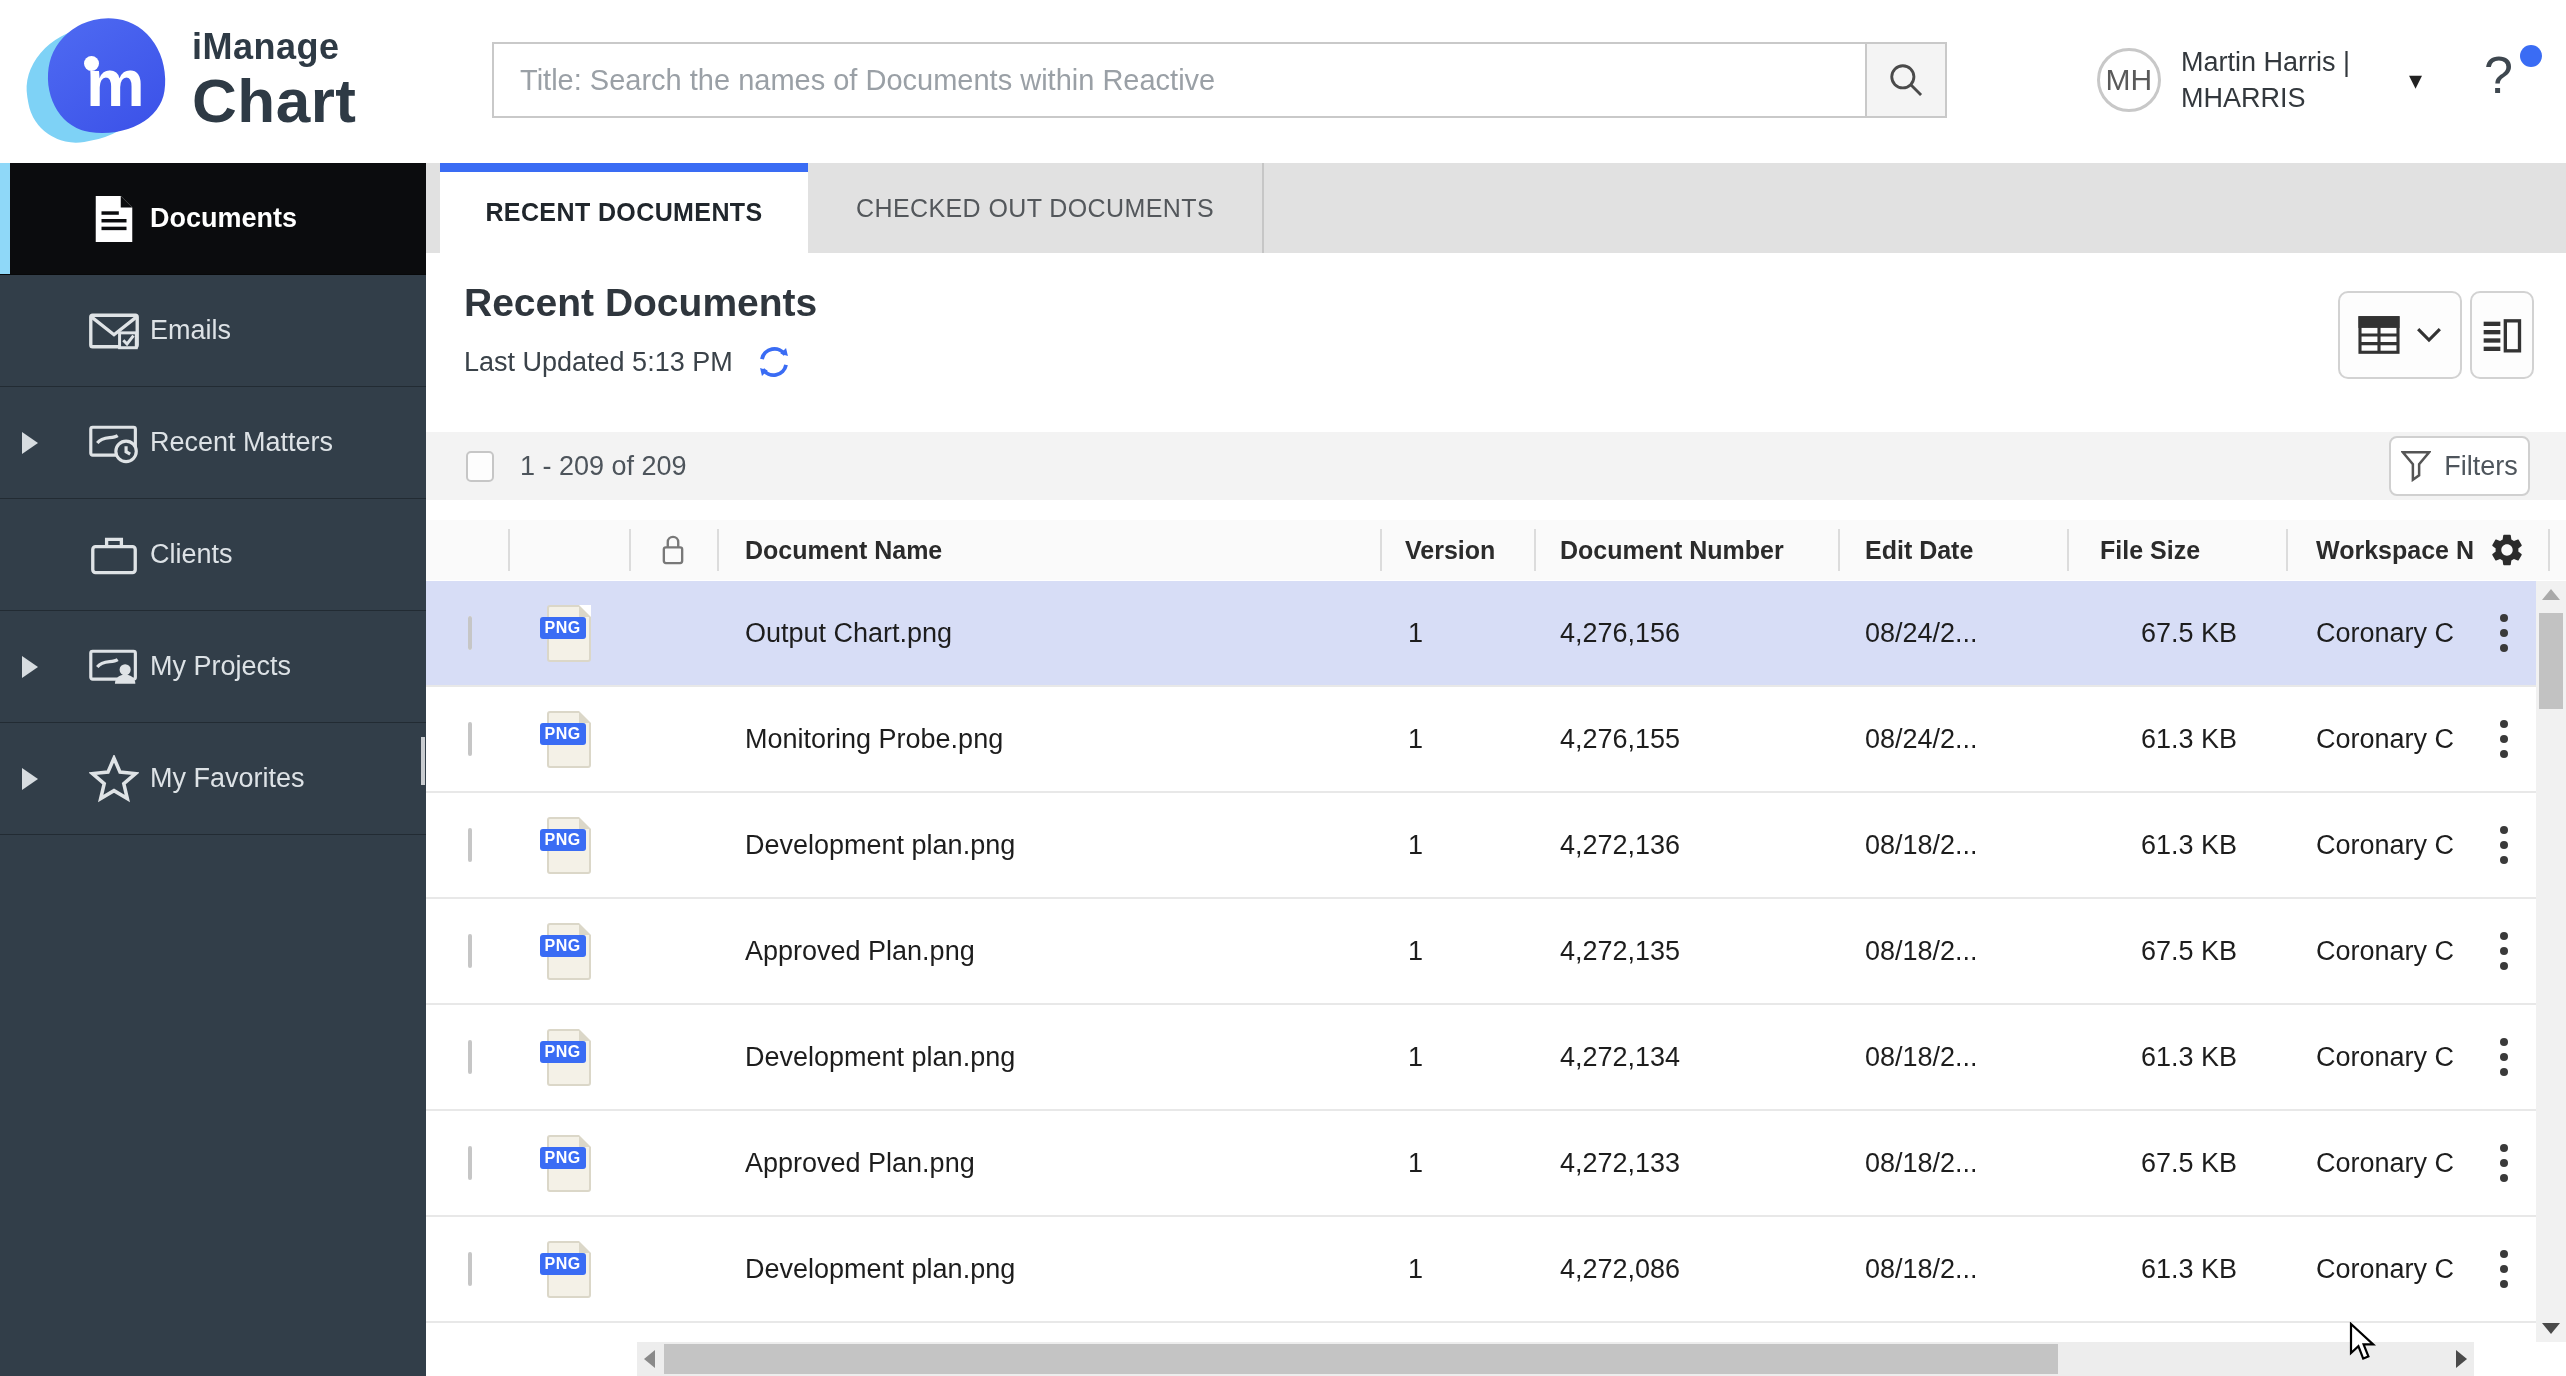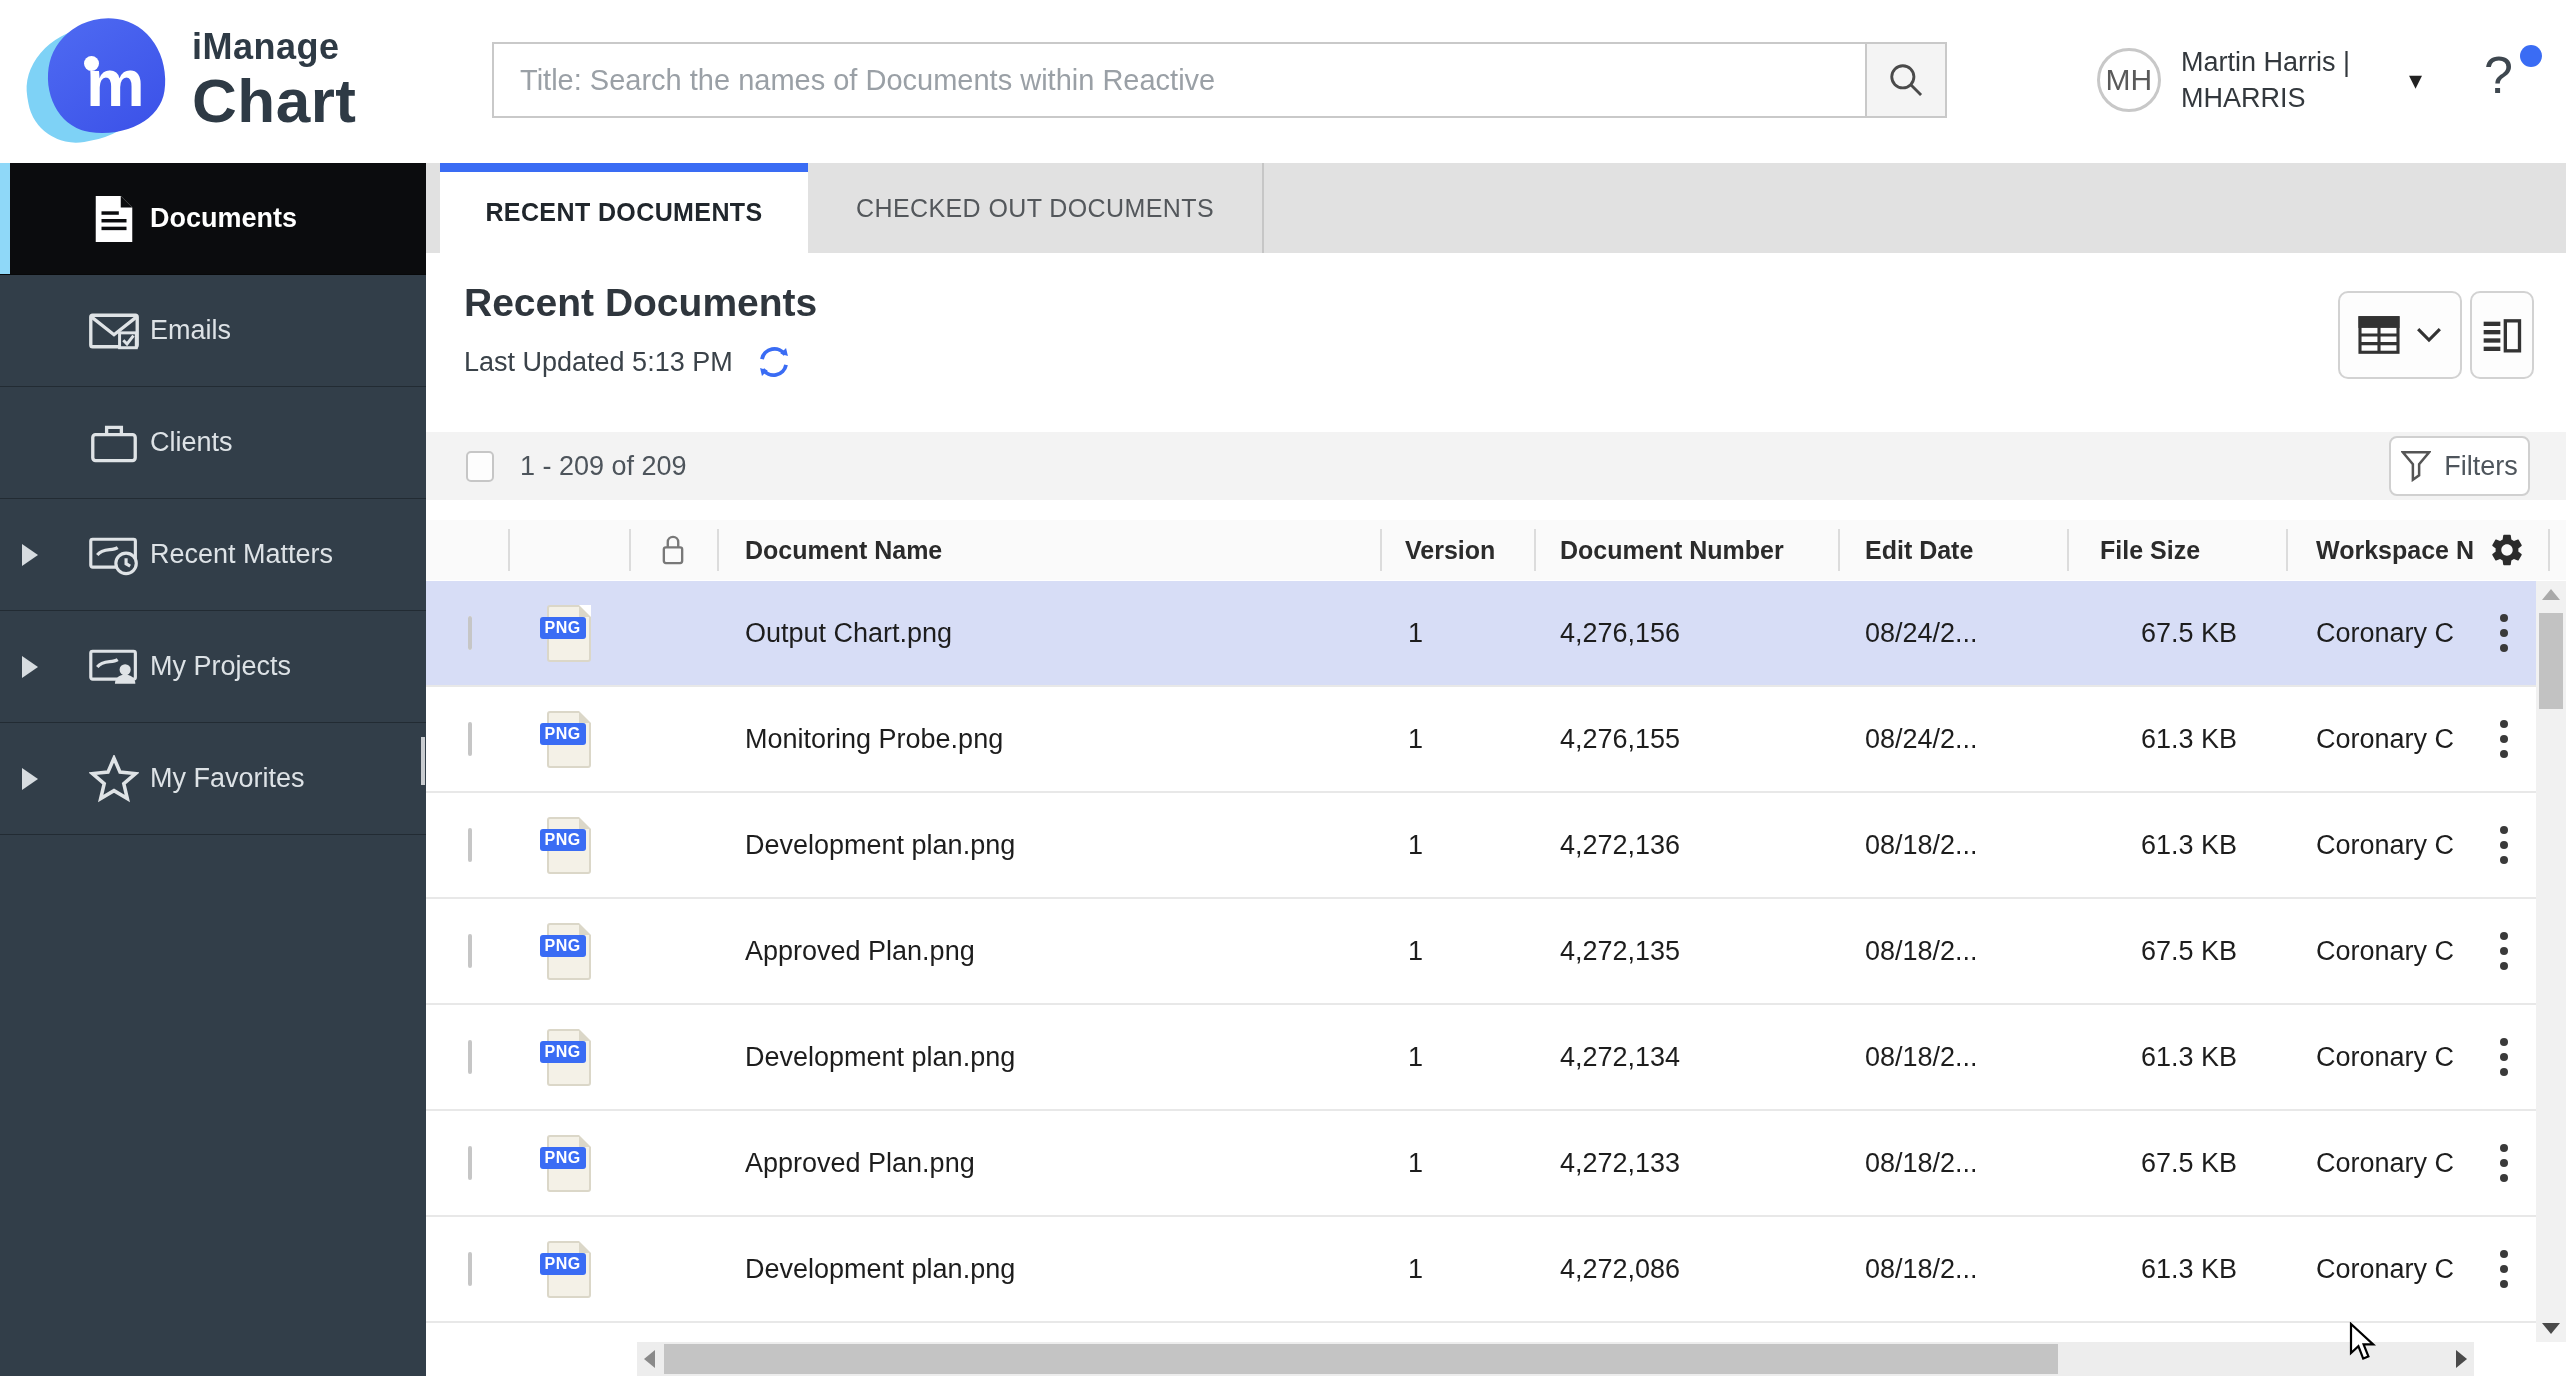--- a/index.html
+++ b/index.html
@@ -188,40 +188,40 @@
           <rect x="1.5" y="2.5" width="25" height="17" rx="1"></rect>
           <polyline points="2,3.5 14,13 26,3.5"></polyline>
           <rect x="17" y="12" width="9" height="8" fill="#323e49" stroke="#dfe3e6" stroke-width="1.6"></rect>
           <polyline points="19,16 21,18 24.5,13.5" stroke-width="1.6"></polyline>
         </svg>
       </span>
       <span class="side-label">Emails</span>
     </div>
 
     <div class="side-item">
-      <span class="side-icon">
-        <svg width="48" height="44" viewBox="0 0 26 22" fill="none" stroke="#dfe3e6" stroke-width="1.8">
-          <rect x="1.5" y="6.5" width="23" height="14" rx="1.5"></rect>
-          <path d="M9 6.5 V2.5 h8 v4"></path>
-        </svg>
-      </span>
-      <span class="side-label">Clients</span>
-    </div>
-
-    <div class="side-item">
       <span class="expander"></span>
       <span class="side-icon">
         <svg width="52" height="46" viewBox="0 0 28 24" fill="none" stroke="#dfe3e6" stroke-width="1.7">
           <rect x="1.5" y="3.5" width="24" height="15" rx="1"></rect>
           <path d="M5 12 c3-4 8-2 11-4"></path>
           <circle cx="20.5" cy="16.5" r="5.5" fill="#323e49"></circle>
           <path d="M20.5 13.8 v2.9 l2.2 1.3"></path>
         </svg>
       </span>
       <span class="side-label">Recent Matters</span>
+    </div>
+
+    <div class="side-item">
+      <span class="side-icon">
+        <svg width="48" height="44" viewBox="0 0 26 22" fill="none" stroke="#dfe3e6" stroke-width="1.8">
+          <rect x="1.5" y="6.5" width="23" height="14" rx="1.5"></rect>
+          <path d="M9 6.5 V2.5 h8 v4"></path>
+        </svg>
+      </span>
+      <span class="side-label">Clients</span>
     </div>
 
     <div class="side-item">
       <span class="expander"></span>
       <span class="side-icon">
         <svg width="52" height="46" viewBox="0 0 28 24" fill="none" stroke="#dfe3e6" stroke-width="1.7">
           <rect x="1.5" y="3.5" width="24" height="15" rx="1"></rect>
           <path d="M5 12 c3-4 8-2 11-4"></path>
           <circle cx="20" cy="13.5" r="3" fill="#dfe3e6" stroke="none"></circle>
           <path d="M14.5 21 c0-3 2.5-5 5.5-5 s5.5 2 5.5 5" fill="#dfe3e6" stroke="none"></path>

